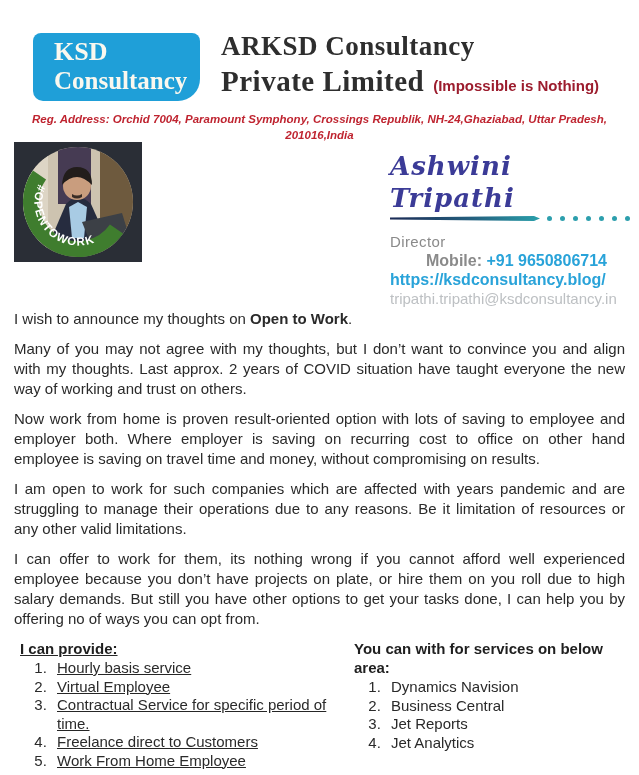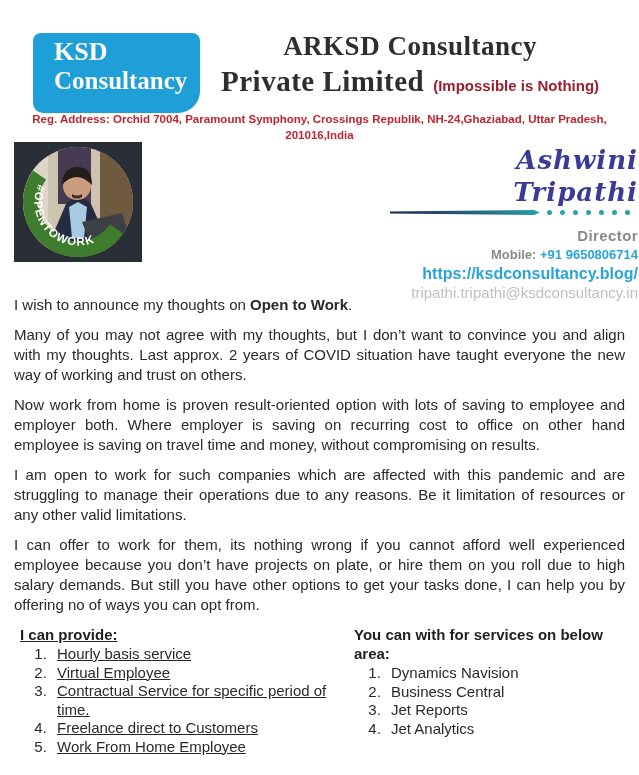--- a/index.html
+++ b/index.html
@@ -1,60 +1,60 @@
 <!DOCTYPE html>
 <html><head>
 <meta charset="utf-8">
 <style>
   html,body{margin:0;padding:0;background:#fff;}
   .page{position:relative;width:639px;height:775px;background:#fff;overflow:hidden;
         font-family:"Liberation Sans",sans-serif;color:#262626;}
 
   
-  .logo-box{position:absolute;left:33px;top:33px;width:167px;height:80px;
+  .logo-box{position:absolute;left:33px;top:33px;width:167px;height:68px;
             background:#1f9fd8;border-radius:8px 8px 22px 10px;
             padding:5px 0 0 21px;box-sizing:border-box;
             font-family:"Liberation Serif",serif;font-weight:bold;color:#faf8ef;}
   .logo-l1{font-size:26px;line-height:28px;}
   .logo-l2{font-size:25px;line-height:30px;}
 
   .title-block{position:absolute;left:221px;top:30px;font-family:"Liberation Serif",serif;
                font-weight:bold;color:#2e2e2e;}
-  .company-l1{font-size:27px;line-height:33px;letter-spacing:.5px;text-align:center;}
+  .company-l1{font-size:27px;line-height:33px;letter-spacing:.5px;}
   .company-l2{font-size:29px;line-height:37px;letter-spacing:.5px;display:flex;align-items:baseline;gap:9px;text-align:center;}
   .tagline{font-family:"Liberation Sans",sans-serif;font-size:15px;font-weight:bold;
            color:#9c1d2e;letter-spacing:0;}
 
   .address{position:absolute;left:0;right:0;top:111px;text-align:center;
-           color:#bf2430;font-weight:bold;font-size:11.5px;line-height:16px;}
+           color:#bf2430;font-weight:bold;font-size:11.5px;line-height:16px;font-style:italic;}
 
   
   .photo{position:absolute;left:14px;top:142px;width:128px;height:120px;}
 
-  .contact{position:absolute;left:390px;top:144px;width:248px;text-align:right;}
+  .contact{position:absolute;left:390px;top:150px;width:248px;}
   .signature{font-family:"DejaVu Serif",serif;font-style:italic;font-weight:bold;
              font-size:26px;line-height:32px;color:#3b3b97;letter-spacing:1px;}
   .sig-line{display:flex;align-items:center;margin-top:2px;}
   .sig-bar{width:150px;height:5px;border-radius:0 4px 4px 0;
            background:linear-gradient(90deg,#1b2a55 0%,#24607f 55%,#2aa0ab 100%);
            clip-path:polygon(0 32%,96% 0,100% 50%,96% 100%,0 68%);}
   .sig-dots{display:flex;gap:8px;margin-left:7px;}
   .sig-dots i{width:5px;height:5px;border-radius:50%;background:#2d9fad;display:block;}
 
-  .role{margin-top:11px;color:#8a8a8a;font-weight:bold;font-size:15px;line-height:19px;letter-spacing:.4px;}
-  .mobile-line{font-weight:bold;font-size:13px;line-height:19px;}
+  .role{margin-top:11px;color:#8a8a8a;font-weight:normal;font-size:15px;line-height:19px;letter-spacing:.4px;}
+  .mobile-line{font-weight:bold;font-size:16px;line-height:19px;margin-left:36px;}
   .mobile-label{color:#8a8a8a;}
   .mobile-number{color:#29a3d9;}
   .website{color:#29a3d9;font-weight:bold;font-size:16px;line-height:19px;text-decoration:none;display:block;}
   .email{color:#bdc0c3;font-size:15px;line-height:19px;}
 
   
   .main{position:absolute;left:14px;top:295px;width:611px;}
   .main p{margin:0 0 10px;font-size:15px;line-height:20px;text-align:justify;color:#2a2a2a;}
-  .main p.no-just{text-align:left;}
+  .main p.no-just{text-align:left;margin-top:14px;}
   .b{font-weight:bold;}
 
   .columns{display:flex;margin-top:7px;}
   .col-left{width:340px;padding-left:6px;box-sizing:border-box;text-decoration:underline;}
   .col-right{flex:1;}
   .list-title{font-weight:bold;font-size:15px;line-height:19px;color:#1f1f1f;}
   .columns ol{margin:1px 0 12px;padding-left:31px;}
   .columns li{font-size:15px;line-height:18.5px;color:#2a2a2a;padding-left:6px;}
 </style>
 </head>
@@ -125,21 +125,21 @@
       <span class="mobile-label">Mobile: </span><span class="mobile-number">+91 9650806714</span>
     </div>
     <a class="website" href="#">https://ksdconsultancy.blog/</a>
     <div class="email">tripathi.tripathi@ksdconsultancy.in</div>
   </div>
 
   <div class="main">
     <p class="no-just"><span>I wish to announce my thoughts on </span><span class="b">Open to Work</span><span>.</span></p>
     <p>Many of you may not agree with my thoughts, but I don’t want to convince you and align with my thoughts. Last approx. 2 years of COVID situation have taught everyone the new way of working and trust on others.</p>
     <p>Now work from home is proven result-oriented option with lots of saving to employee and employer both. Where employer is saving on recurring cost to office on other hand employee is saving on travel time and money, without compromising on results.</p>
-    <p>I am open to work for such companies which are affected with this pandemic and are struggling to manage their operations due to any reasons. Be it limitation of resources or any other valid limitations.</p>
+    <p>I am open to work for such companies which are affected with years pandemic and are struggling to manage their operations due to any reasons. Be it limitation of resources or any other valid limitations.</p>
     <p>I can offer to work for them, its nothing wrong if you cannot afford well experienced employee because you don’t have projects on plate, or hire them on you roll due to high salary demands. But still you have other options to get your tasks done, I can help you by offering no of ways you can opt from.</p>
 
     <div class="columns">
       <div class="col-left">
         <div class="list-title">I can provide:</div>
         <ol>
           <li>Hourly basis service</li>
           <li>Virtual Employee</li>
           <li>Contractual Service for specific period of time.</li>
           <li>Freelance direct to Customers</li>

